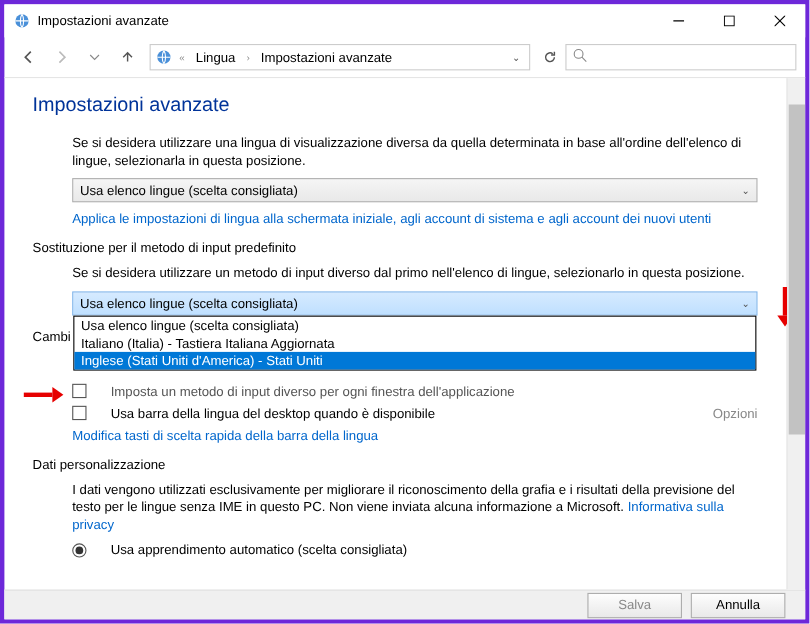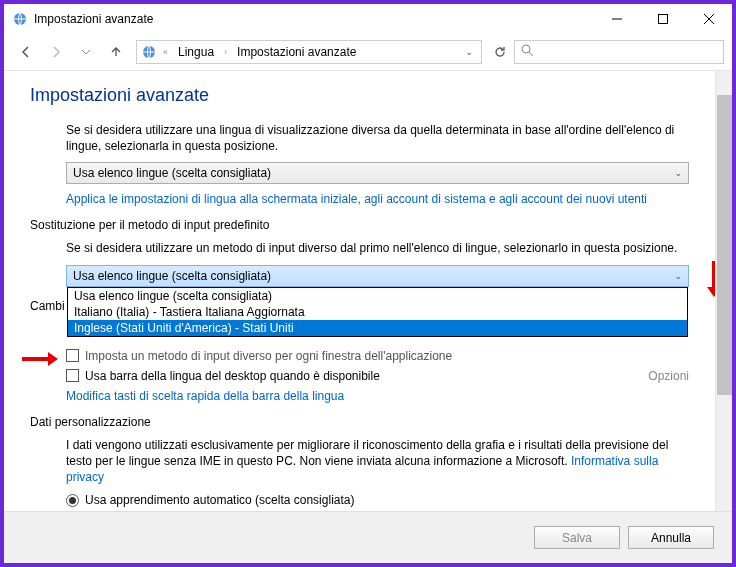--- a/index.html
+++ b/index.html
@@ -37,31 +37,31 @@
   .section-header { font-size: 12px; color: #000; margin-top: 10px; margin-bottom: 8px; }
   .section-body { padding-left: 36px; margin-bottom: 12px; }
   .section-body p { margin-bottom: 8px; line-height: 1.35; }
   .combo { width: 100%; height: 22px; border: 1px solid #adadad; background: linear-gradient(#f5f5f5,#e9e9e9); display:flex; align-items:center; padding: 0 6px; position:relative; margin-bottom:8px;}
   .combo .chev { position:absolute; right:6px; font-size:9px; color:#555;}
   .combo.open { background: linear-gradient(#d6eaff,#bfe0ff); border-color:#7eb4ea; }
   .dropdown-list { position:absolute; left:0; right:0; top:21px; background:#fff; border:1px solid #000; z-index:10;}
   .dropdown-item { padding: 1px 6px; font-size:12px; }
   .dropdown-item.sel { background:#0078d7; color:#fff; }
   a.link { color:#0066cc; text-decoration:none; }
-  .cb-row { display:flex; align-items:center; gap:6px; margin-bottom:6px;}
+  .cb-row { display:flex; align-items:center; gap:22px; margin-bottom:6px;}
   .cb { width:13px; height:13px; border:1px solid #555; background:#fff; flex-shrink:0;}
   .radio { width:13px; height:13px; border:1px solid #555; border-radius:50%; background:#fff; display:flex; align-items:center; justify-content:center; flex-shrink:0;}
   .radio.sel::after { content:""; width:7px; height:7px; background:#333; border-radius:50%;}
   .opzioni { float:right; color:#888; font-size:12px;}
   
   
   .hidden-row { color:#555; }
   
   
-  .footer { height: 52px; border-top:1px solid #e0e0e0; background:#f0f0f0; display:flex; align-items:center; justify-content:flex-end; padding: 0 18px; gap:8px;}
+  .footer { height: 27px; border-top:1px solid #e0e0e0; background:#f0f0f0; display:flex; align-items:center; justify-content:flex-end; padding: 0 18px; gap:8px;}
   .btn { min-width: 86px; height:23px; border:1px solid #adadad; background:linear-gradient(#fdfdfd,#e9e9e9); font-size:12px; display:flex; align-items:center; justify-content:center; padding:0 12px;}
   .btn.disabled { color:#888; }
   
   
   .arrow-right { position:absolute; width:36px; height:14px; }
   .arrow-right::before { content:""; position:absolute; left:0; top:5px; width:26px; height:4px; background:#e60000;}
   .arrow-right::after { content:""; position:absolute; right:0; top:0; border-left:10px solid #e60000; border-top:7px solid transparent; border-bottom:7px solid transparent;}
   .arrow-down { position:absolute; width:14px; height:36px; }
   .arrow-down::before { content:""; position:absolute; top:0; left:5px; height:26px; width:4px; background:#e60000;}
   .arrow-down::after { content:""; position:absolute; bottom:0; left:0; border-top:10px solid #e60000; border-left:7px solid transparent; border-right:7px solid transparent;}

